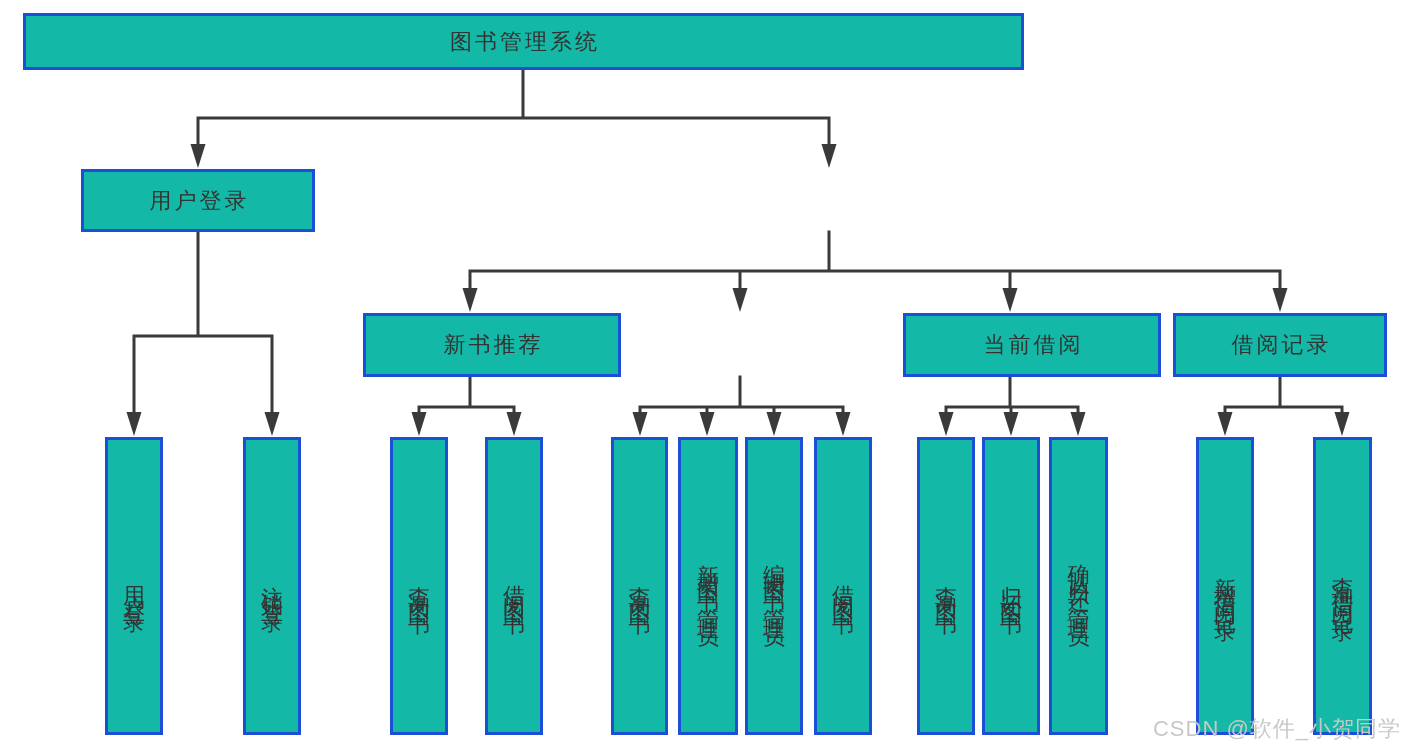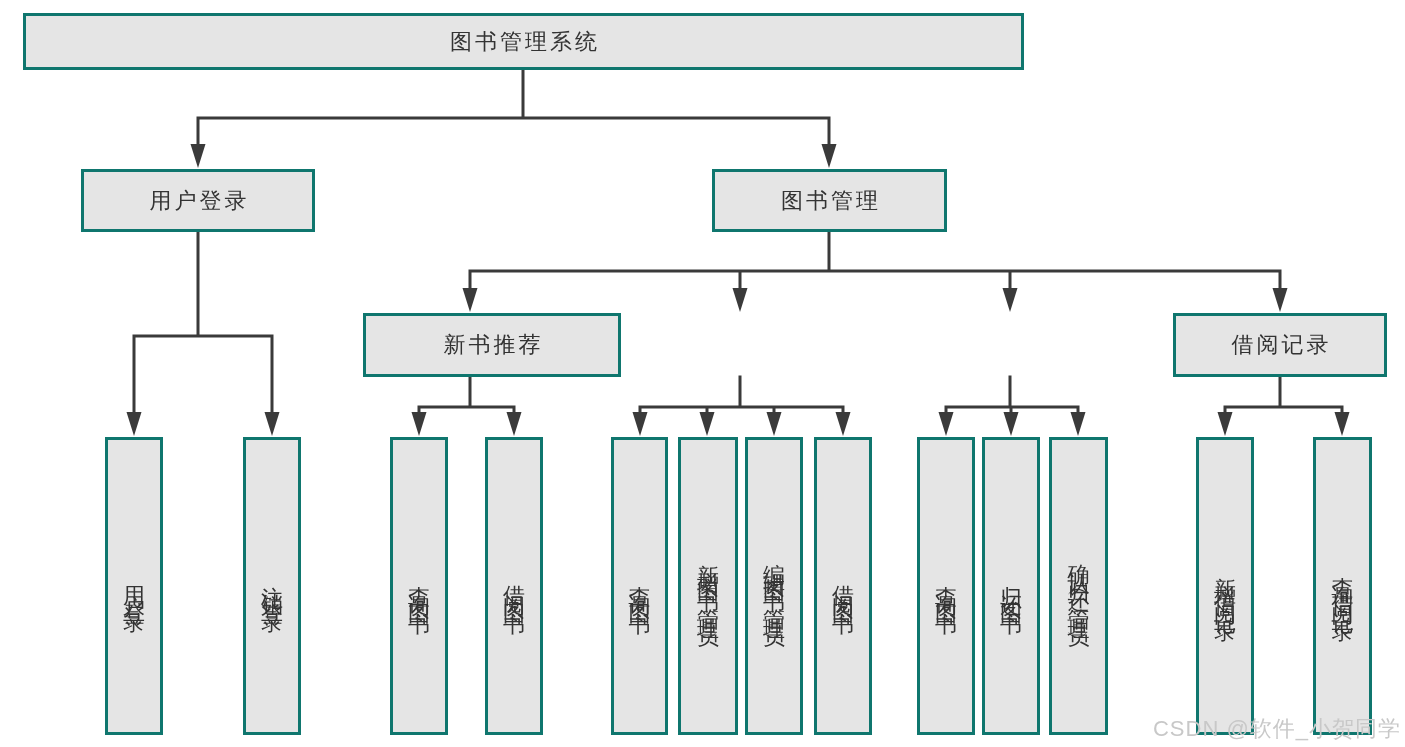--- a/index.html
+++ b/index.html
@@ -13,22 +13,22 @@
   }
   svg.connectors {
     position: absolute;
     left: 0; top: 0;
     width: 1405px; height: 747px;
     z-index: 1;
   }
   .box {
     position: absolute;
     box-sizing: border-box;
-    background: #e5e5e5;
-    border: 3px solid #0f766e;
+    background: #14b8a6;
+    border: 3px solid #1d4ed8;
     display: flex;
     align-items: center;
     justify-content: center;
     color: #333333;
     z-index: 2;
   }
   .hbox {
     font-size: 22px;
     letter-spacing: 3px;
     text-indent: 3px;
@@ -99,23 +99,23 @@
       <polygon points="1003.5,412 1018.5,412 1011,436"></polygon>
       <polygon points="1070.5,412 1085.5,412 1078,436"></polygon>
       <polygon points="1217.5,412 1232.5,412 1225,436"></polygon>
       <polygon points="1334.5,412 1349.5,412 1342,436"></polygon>
     </g>
   </svg>
 
   <div class="box hbox root-box">图书管理系统</div>
 
   <div class="box hbox l2a">用户登录</div>
-  <div class="box hbox l2b">图书管理</div>
 
   <div class="box hbox l3 s0">新书推荐</div>
+  <div class="box hbox l3 s2">当前借阅</div>
   <div class="box hbox l3 s3">借阅记录</div>
 
   <div class="box vbox leaf lfA">
     <span>用户登录</span>
   </div>
   <div class="box vbox leaf lfB">
     <span>注销登录</span>
   </div>
 
   <div class="box vbox leaf lf0">

